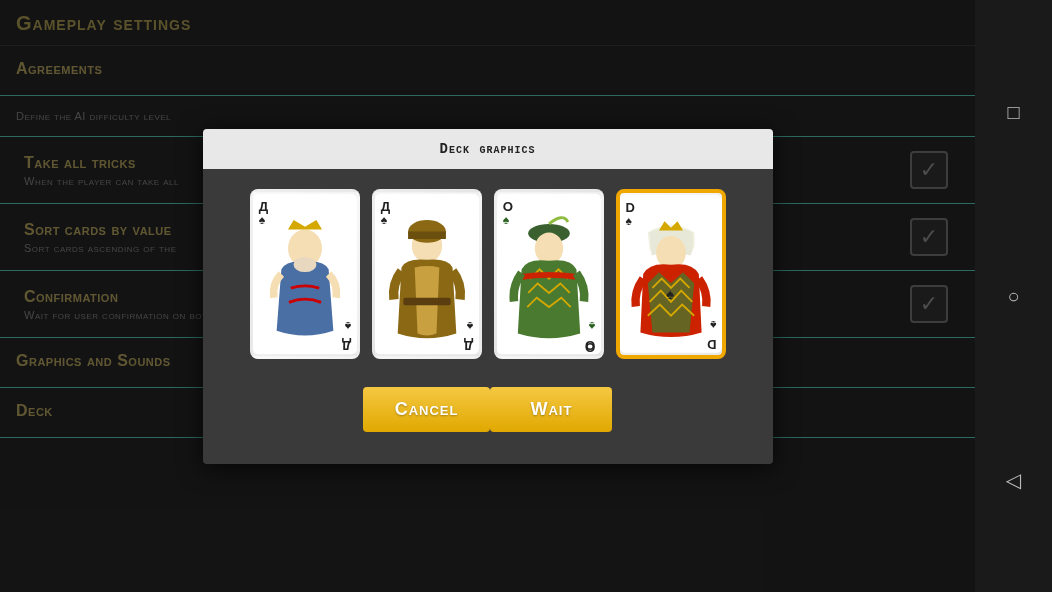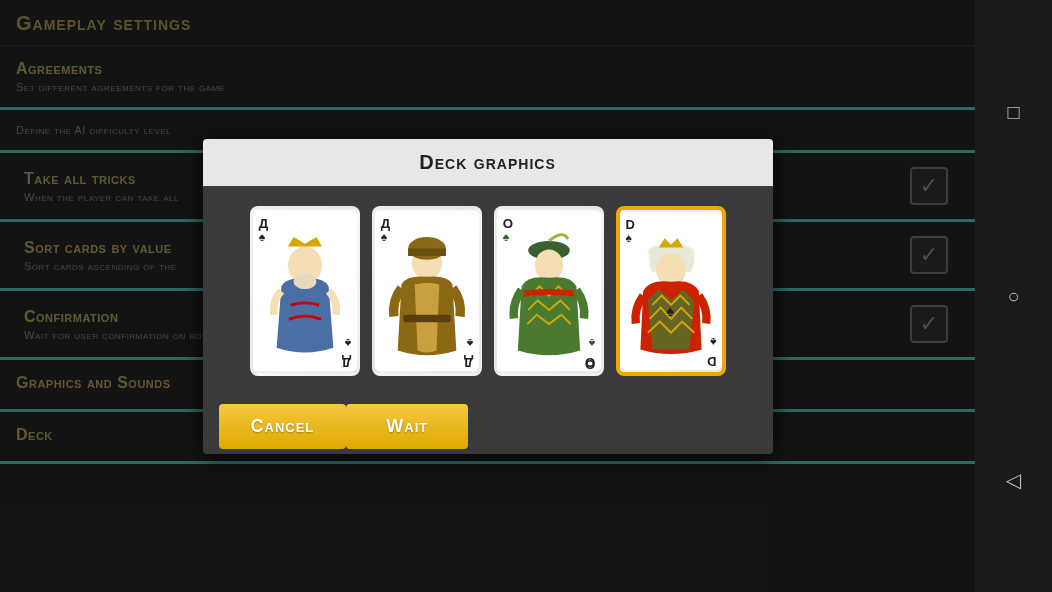--- a/index.html
+++ b/index.html
@@ -27,21 +27,21 @@
       font-size: 20px;
       font-weight: bold;
       font-variant: small-caps;
       padding: 12px 16px 10px 16px;
       border-bottom: 1px solid #444;
       letter-spacing: 1px;
     }
 
     .setting-section {
       padding: 14px 16px 14px 16px;
-      border-bottom: 3px solid #5eead4;
+      border-bottom: 1px solid #5eead4;
       position: relative;
     }
 
     .setting-title {
       color: #d4c070;
       font-size: 16px;
       font-weight: bold;
       font-variant: small-caps;
       letter-spacing: 0.5px;
       margin-bottom: 3px;
@@ -133,24 +133,25 @@
     }
 
     .modal-header {
       background: #e8e8e8;
       padding: 12px 16px;
       text-align: center;
     }
 
     .modal-title {
       color: #222;
-      font-size: 20px;
+      font-size: 14px;
       font-weight: bold;
       font-variant: small-caps;
       letter-spacing: 1px;
+      font-family: Liberation Mono, monospace;
     }
 
     .modal-body {
       padding: 20px 16px 16px 16px;
       display: flex;
       gap: 12px;
       justify-content: center;
       align-items: center;
     }
 
@@ -169,23 +170,23 @@
       border: 4px solid #f0a800;
     }
 
     
     .card-1 { background: linear-gradient(135deg, #f8f8f8 0%, #e8e8e8 100%); }
     .card-2 { background: linear-gradient(135deg, #f5f5f5 0%, #e5e5e5 100%); }
     .card-3 { background: linear-gradient(135deg, #f5f5f5 0%, #e5e5e5 100%); }
     .card-4 { background: linear-gradient(135deg, #f8f8f8 0%, #e8e8e8 100%); }
 
     .modal-footer {
-      padding: 12px 16px 5px 16px;
-      display: flex;
-      justify-content: flex-start;
+      padding: 12px 16px 32px 16px;
+      display: flex;
+      justify-content: center;
     }
 
     .btn-cancel {
       background: linear-gradient(180deg, #f5c842 0%, #e0a800 100%);
       color: #fff;
       border: none;
       border-radius: 4px;
       padding: 12px 32px;
       font-size: 18px;
       font-weight: bold;
@@ -217,21 +218,20 @@
   </style>
 </head>
 <body>
 
 <div class="settings-panel">
 
   <div class="page-title">Gameplay settings</div>
 
   <div class="setting-section">
     <div class="setting-title">Agreements</div>
-    <div class="setting-desc">Set different agreements for the game</div>
   </div>
 
   <div class="setting-section">
     <div class="setting-desc">Define the AI difficulty level</div>
   </div>
 
   <div class="setting-section setting-section-with-checkbox">
     <div class="section-text">
       <div class="setting-title">Take all tricks</div>
       <div class="setting-desc">When the player can take all</div>

